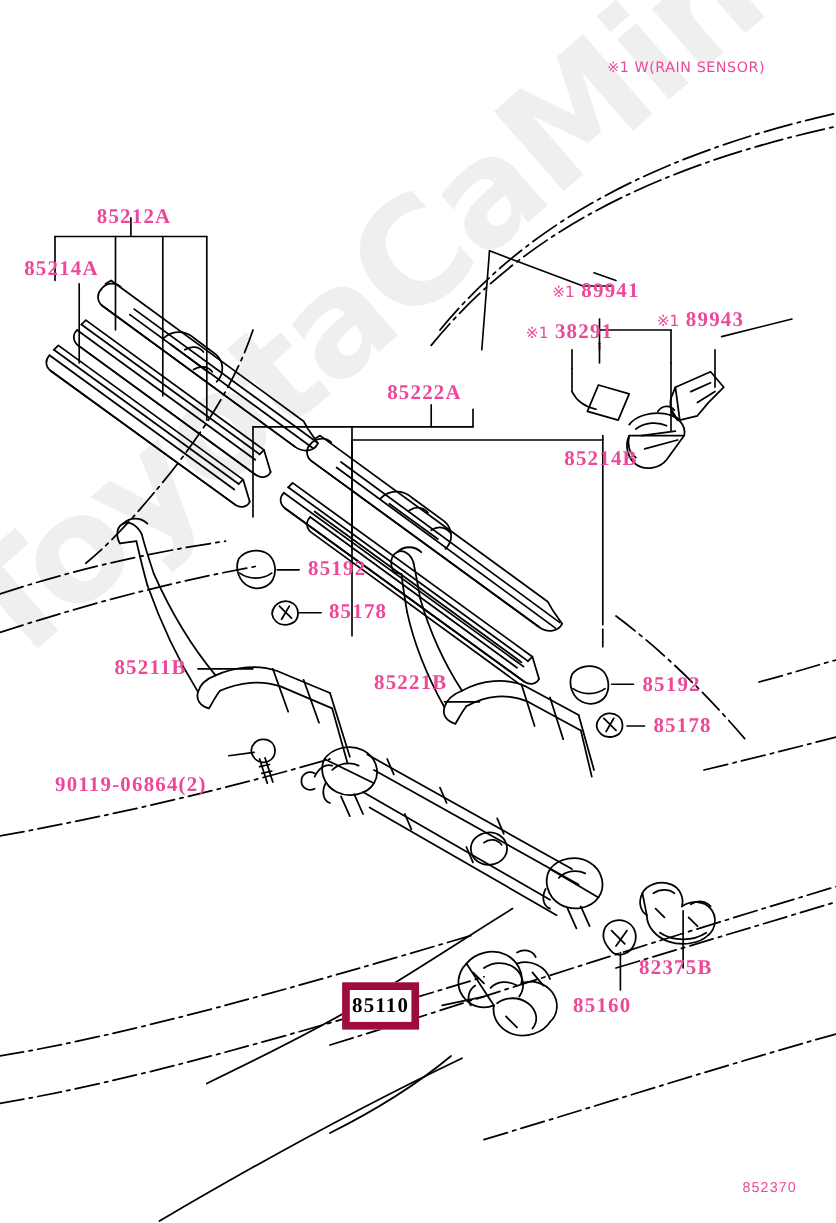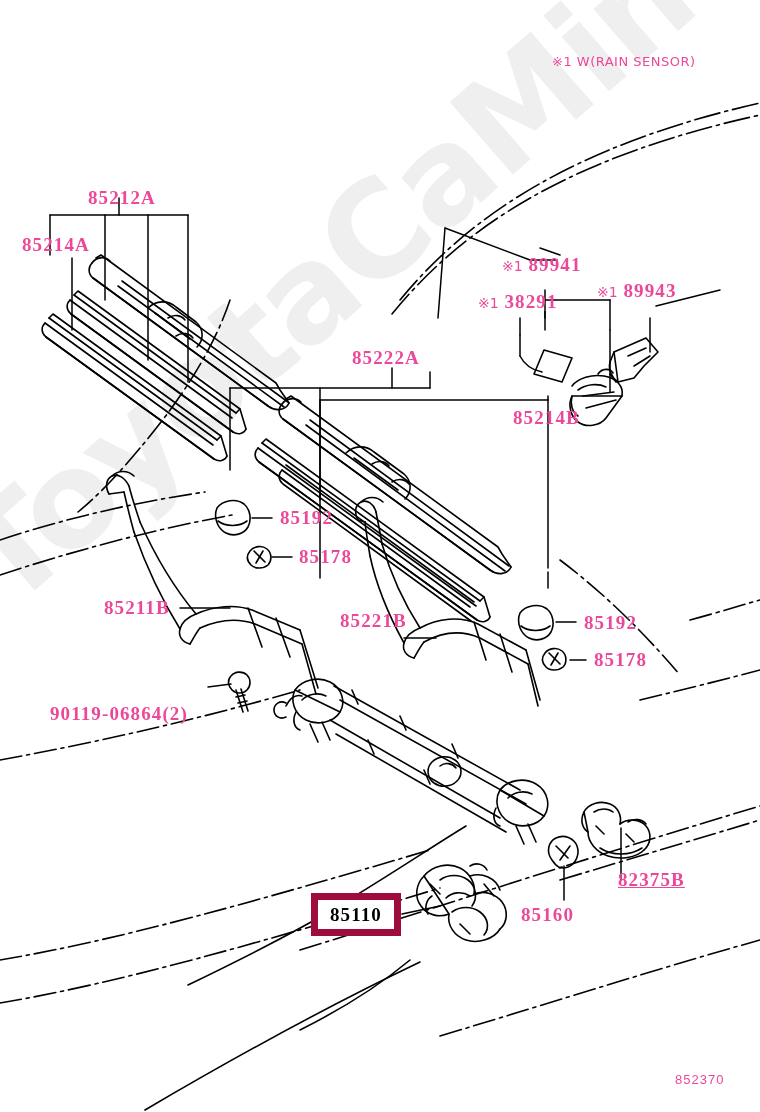--- a/index.html
+++ b/index.html
@@ -76,21 +76,21 @@
     font-size: 14px;
     font-weight: normal;
     letter-spacing: 0;
   }
   
   #highlight-box {
     position: absolute;
     z-index: 5;
     left: 311px;
     top: 893px;
-    width: 90px;
+    width: 70px;
     height: 43px;
     border: 7px solid #9e0b3f;
     background: #ffffff;
     box-sizing: border-box;
   }
   #highlight-box .hl-text {
     position: absolute;
     left: 0; right: 0;
     top: 50%;
     transform: translateY(-50%);
@@ -451,21 +451,21 @@
   <div class="lbl" style="left:299px; top:547px;">85178</div>
   <div class="lbl" style="left:584px; top:613px;">85192</div>
   <div class="lbl" style="left:594px; top:650px;">85178</div>
 
   <div class="lbl" style="left:104px; top:598px;">85211B</div>
   <div class="lbl" style="left:340px; top:611px;">85221B</div>
 
   <div class="lbl" style="left:50px; top:704px;">90119-06864(2)</div>
 
   <div class="lbl" style="left:521px; top:905px;">85160</div>
-  <div class="lbl" style="left:618px; top:870px;text-decoration:underline;">82375B</div>
+  <div class="lbl" style="left:581px; top:870px;">82375B</div>
 
   <div id="highlight-box">
     <div class="hl-text">85110</div>
   </div>
 
   <div class="lbl diagno" style="left:675px; top:1073px;">852370</div>
 
 </div>
 
 </body></html>

